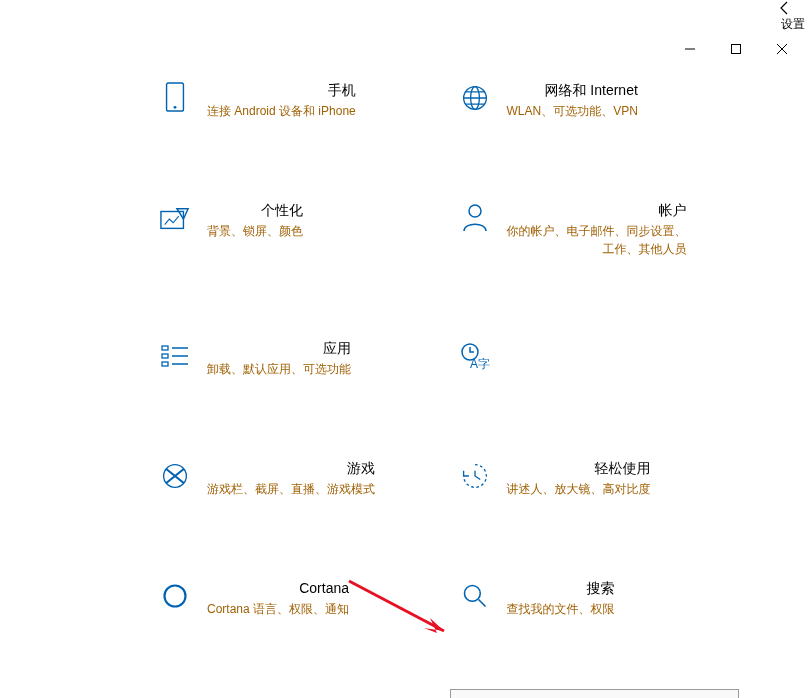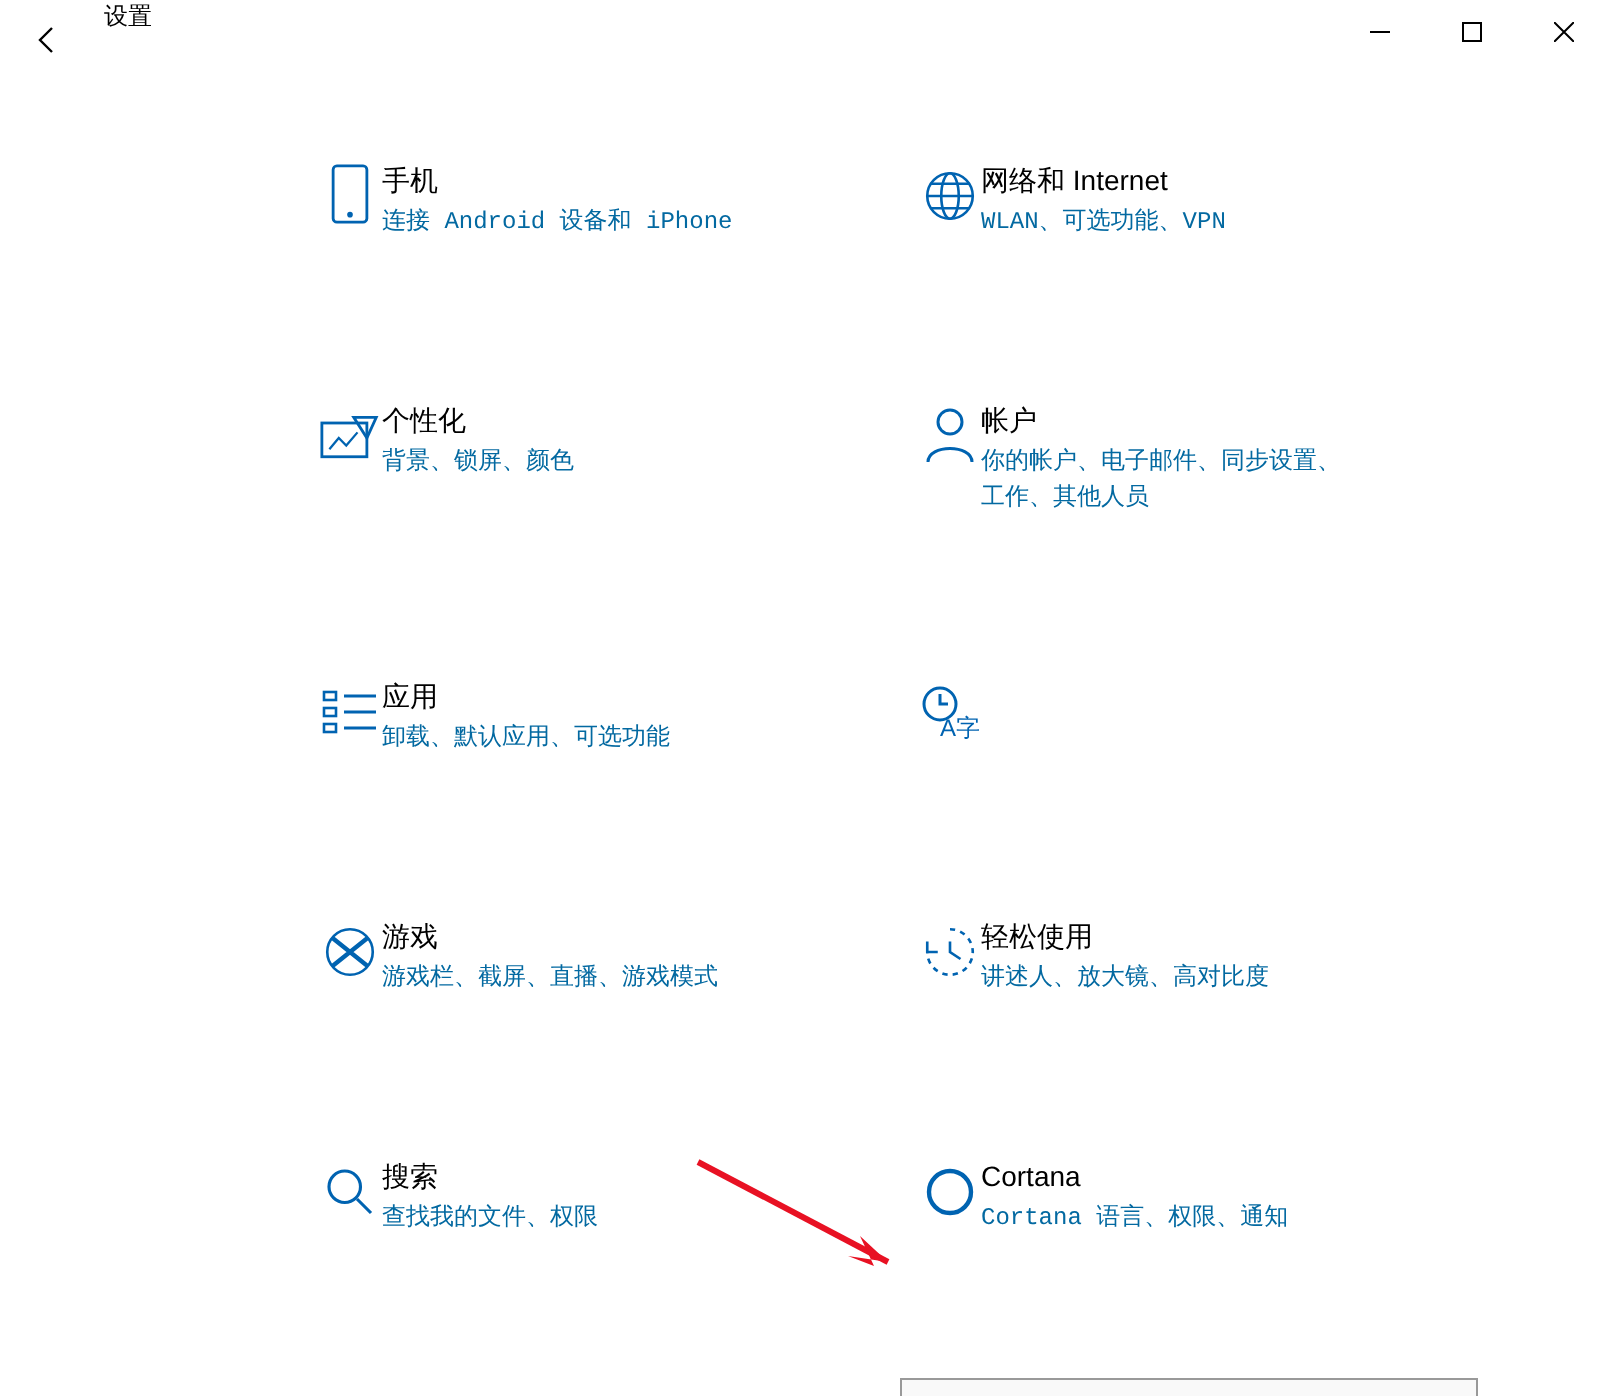--- a/index.html
+++ b/index.html
@@ -6,23 +6,24 @@
   body {
     font-family: "Segoe UI", "Microsoft YaHei", sans-serif;
     background: #fff;
     width: 809px;
     height: 698px;
     overflow: hidden;
     position: relative;
   }
   .titlebar {
     display: flex;
-    align-items: flex-start;
+    align-items: flex-end;
     height: 40px;
     padding: 0 4px;
+    flex-direction: column;
   }
   .back-btn {
     width: 40px;
     height: 40px;
     display: flex;
     align-items: center;
     justify-content: center;
     cursor: pointer;
   }
   .title {
@@ -63,33 +64,34 @@
   .tile-icon {
     width: 32px;
     height: 32px;
     flex: 0 0 32px;
     display: flex;
     align-items: flex-end;
     justify-content: center;
     color: #0063B1;
   }
   .tile-text {
+    margin-left: 16px;
     max-width: 180px;
+    text-align: right;
   }
   .tile-title {
     font-size: 14px;
     color: #000;
     line-height: 20px;
   }
   .tile-desc {
     font-size: 12px;
-    color: #0369a1;
+    color: #a16207;
     line-height: 18px;
     margin-top: 2px;
-    font-family: Liberation Mono, monospace;
   }
   .arrow {
     position: absolute;
     pointer-events: none;
   }
   svg { display: block; }
 </style>
 </head>
 <body>
 
@@ -223,39 +225,39 @@
     </div>
     <div class="tile-text">
       <div class="tile-title">轻松使用</div>
       <div class="tile-desc">讲述人、放大镜、高对比度</div>
     </div>
   </div>
 
   <div class="tile">
     <div class="tile-icon">
       <svg width="28" height="28" viewBox="0 0 32 32">
+          <circle cx="16" cy="16" r="12" stroke="#0063B1" stroke-width="2.5" fill="none"></circle>
+        </svg>
+    </div>
+    <div class="tile-text">
+      <div class="tile-title">Cortana</div>
+      <div class="tile-desc">Cortana 语言、权限、通知</div>
+    </div>
+  </div>
+
+  <div class="tile">
+    <div class="tile-icon">
+      <svg width="28" height="28" viewBox="0 0 32 32">
           <circle cx="13" cy="13" r="9" stroke="#0063B1" stroke-width="1.8" fill="none"></circle>
           <path d="M20 20 L28 28" stroke="#0063B1" stroke-width="1.8"></path>
         </svg>
     </div>
     <div class="tile-text">
       <div class="tile-title">搜索</div>
       <div class="tile-desc">查找我的文件、权限</div>
-    </div>
-  </div>
-
-  <div class="tile">
-    <div class="tile-icon">
-      <svg width="28" height="28" viewBox="0 0 32 32">
-          <circle cx="16" cy="16" r="12" stroke="#0063B1" stroke-width="2.5" fill="none"></circle>
-        </svg>
-    </div>
-    <div class="tile-text">
-      <div class="tile-title">Cortana</div>
-      <div class="tile-desc">Cortana 语言、权限、通知</div>
     </div>
   </div>
 
   <div class="tile">
     
     
   </div>
 
   <div class="tile hover">
     

